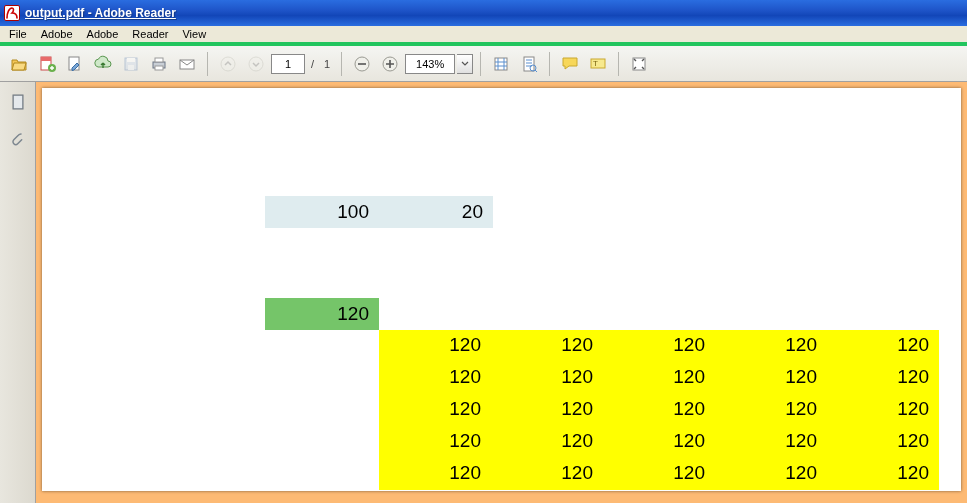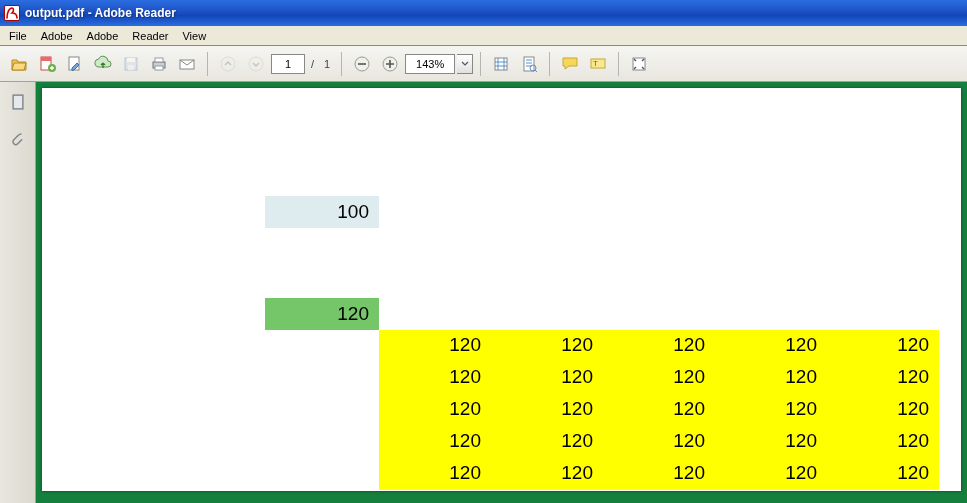--- a/index.html
+++ b/index.html
@@ -7,40 +7,41 @@
 
   
   .titlebar {
     height: 26px;
     background: linear-gradient(to bottom, #2a6de0 0%, #1e54c8 40%, #1246b8 60%, #2a6de0 100%);
     display: flex; align-items: center;
     padding: 0 4px;
     color: #fff;
     font-size: 12px;
     font-weight: bold;
+    text-decoration: underline;
   }
   .titlebar .app-icon {
     width: 16px; height: 16px;
     background: #fff;
     border: 1px solid #a00;
     border-radius: 2px;
     display: flex; align-items: center; justify-content: center;
     margin-right: 5px;
   }
   .titlebar .app-icon svg { display:block; }
   .title-text { text-shadow: 1px 1px 1px rgba(0,0,0,0.3); }
 
   
   .menubar {
     height: 20px;
     background: #ece9d8;
     display: flex; align-items: center;
     padding: 0 2px;
     font-size: 11px;
-    border-bottom: 1px solid #22c55e;
+    border-bottom: 4px solid #22c55e;
     color: #000;
   }
   .menubar .menu-item {
     padding: 2px 7px;
     cursor: default;
   }
 
   
   .toolbar {
     height: 36px;
@@ -104,21 +105,21 @@
   }
   .side-btn {
     width: 24px; height: 24px;
     display: flex; align-items: center; justify-content: center;
     border: 1px solid transparent;
     border-radius: 3px;
   }
 
   .doc-wrap {
     flex: 1;
-    background: #15803d;
+    background: #fdba74;
     padding: 6px 6px 12px 6px;
     overflow: hidden;
   }
   .page {
     width: 100%; height: 100%;
     background: #fff;
     box-shadow: 0 0 3px rgba(0,0,0,.5);
     position: relative;
   }
 
@@ -313,20 +314,21 @@
       <svg width="18" height="18" viewBox="0 0 18 18">
           <path d="M12 3c-1 0-2 .5-2.7 1.3L4.8 8.8C3.7 9.9 3.7 11.6 4.8 12.7s2.8 1.1 3.9 0l4-4" fill="none" stroke="#7d8790" stroke-width="1.5" stroke-linecap="round"></path>
         </svg>
     </div>
   </div>
 
   <div class="doc-wrap">
     <div class="page">
 
       <div class="cell row-blue" style="left:223px; top:108px; width:114px;">100</div>
+      <div class="cell row-blue" style="left:337px; top:108px; width:114px;">20</div>
 
       <div class="cell row-green" style="left:223px; top:210px; width:114px;">120</div>
 
       <div class="yellow-block" style="left:337px; top:242px; width:560px; height:160px;">
 
         <div class="ycell" style="left:0px;   top:0px;">120</div>
         <div class="ycell" style="left:112px; top:0px;">120</div>
         <div class="ycell" style="left:224px; top:0px;">120</div>
         <div class="ycell" style="left:336px; top:0px;">120</div>
         <div class="ycell" style="left:448px; top:0px;">120</div>

